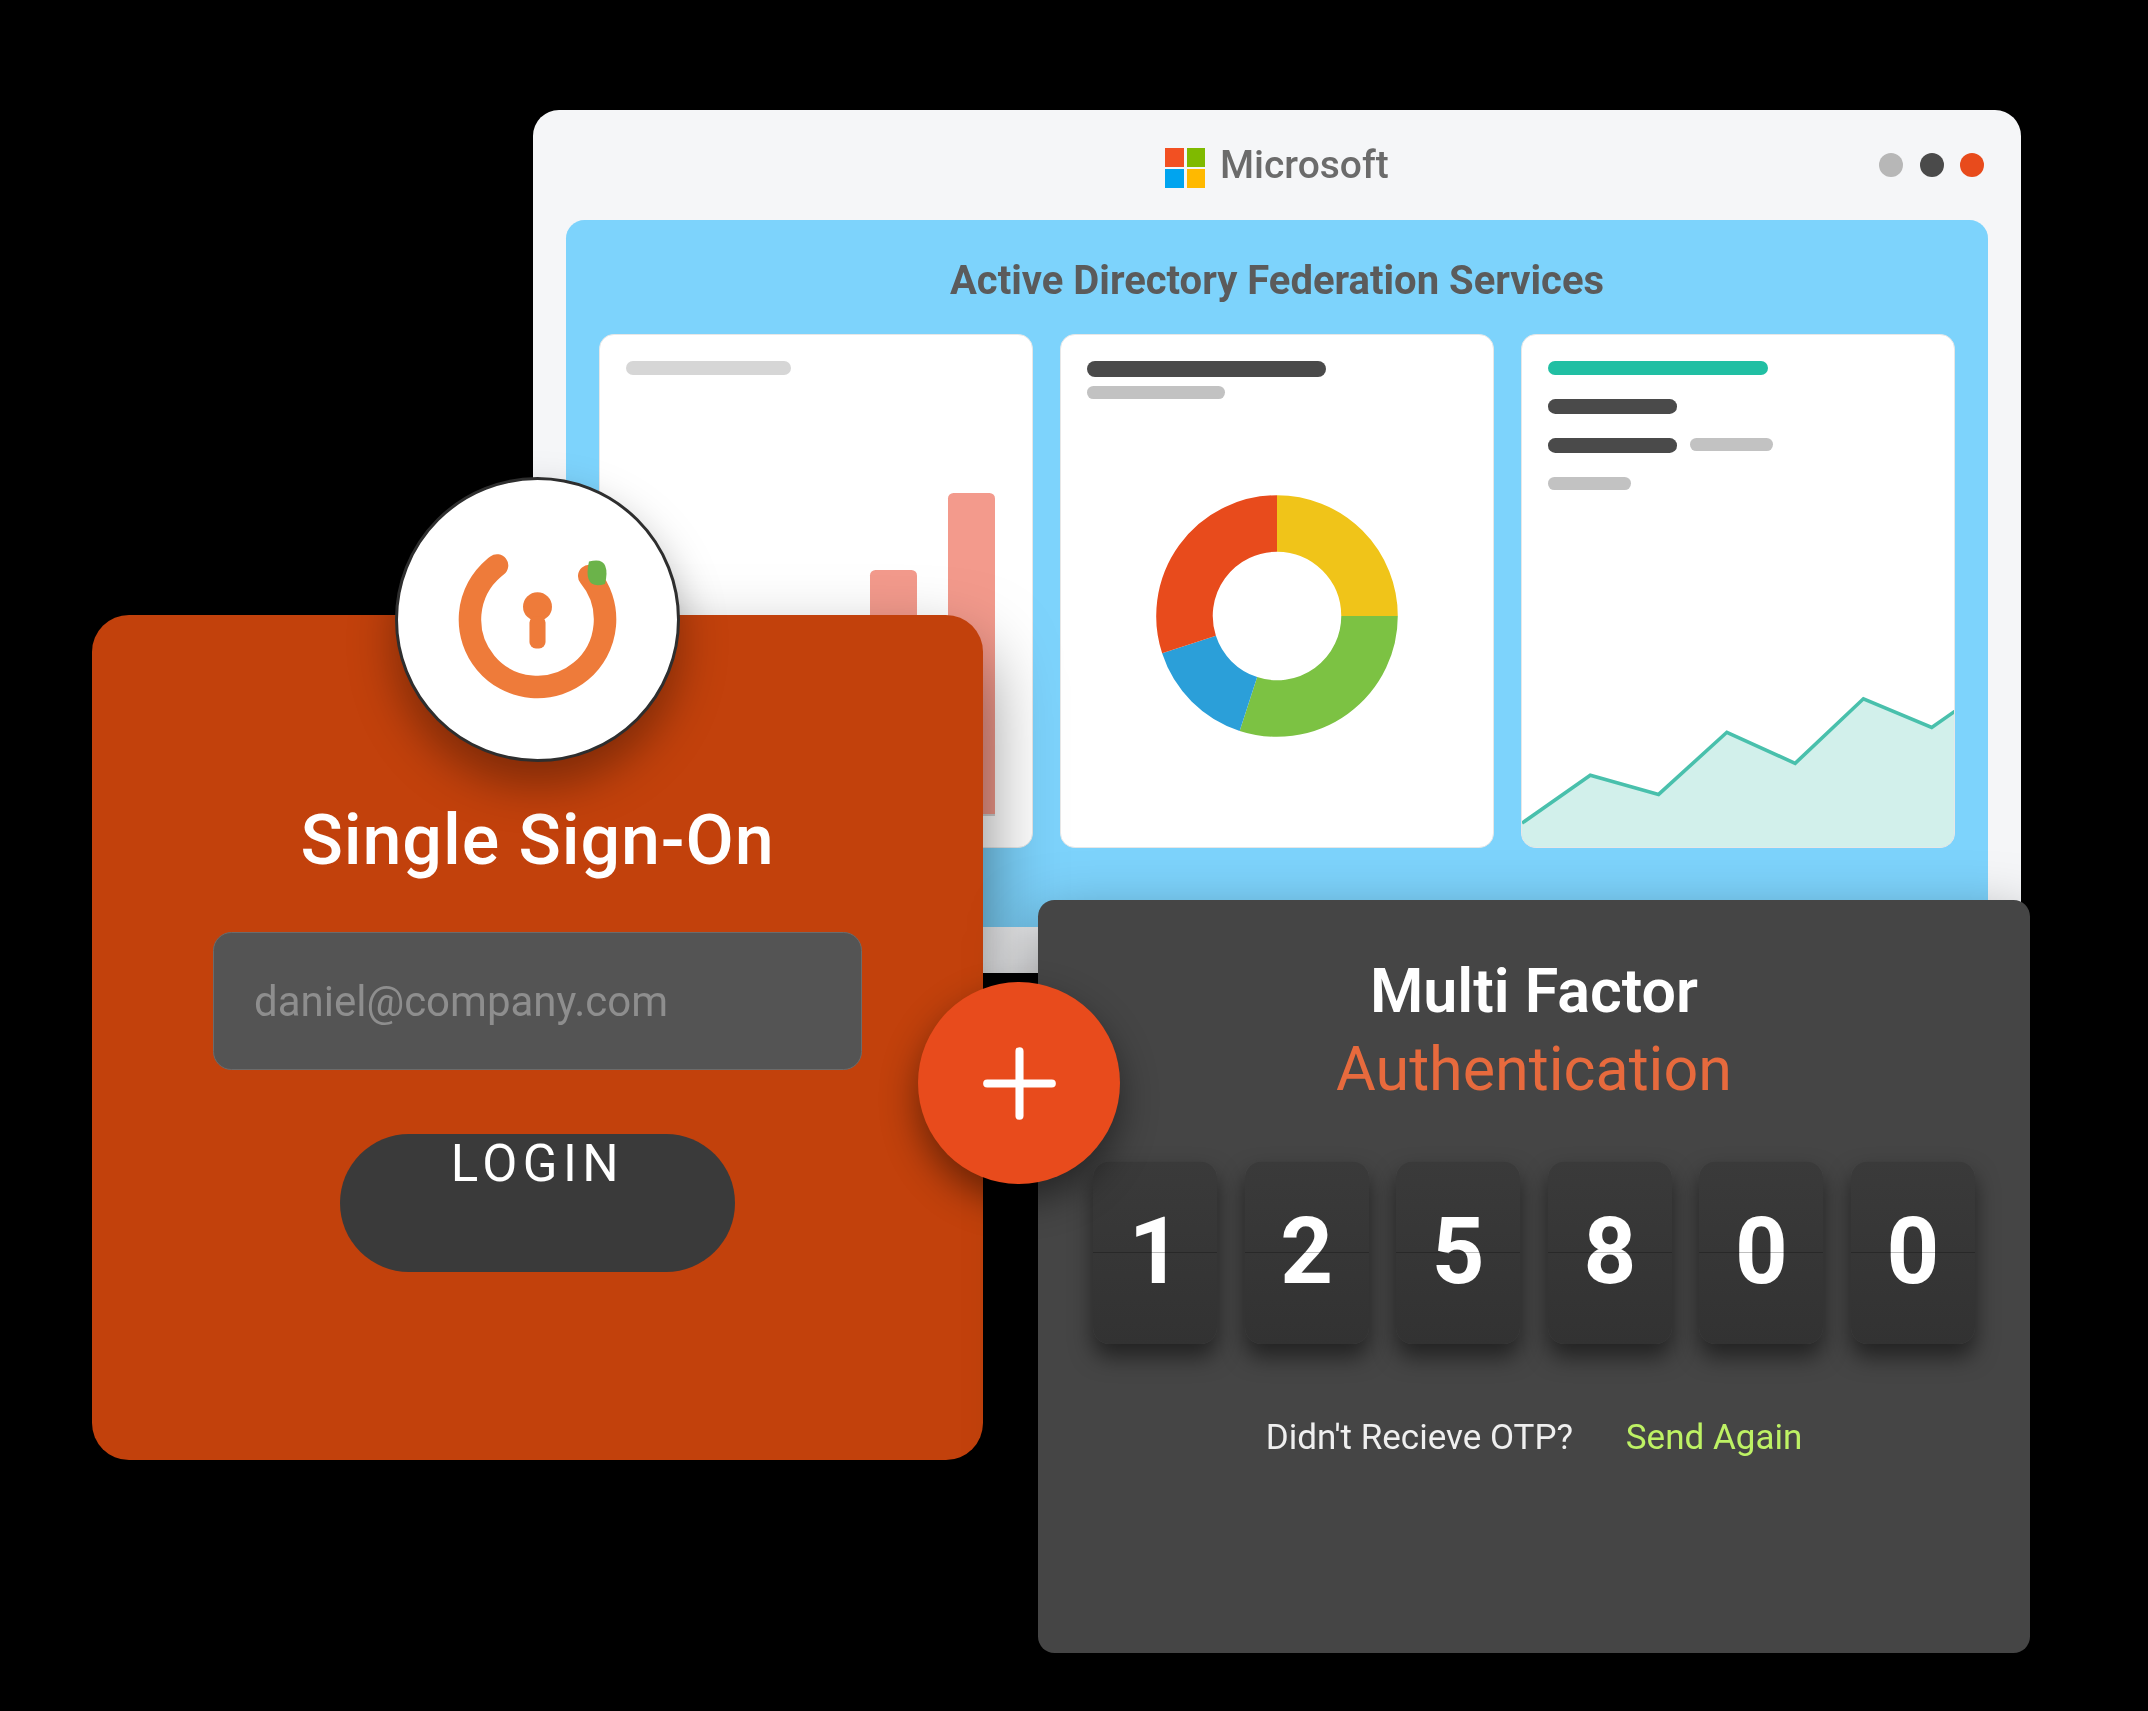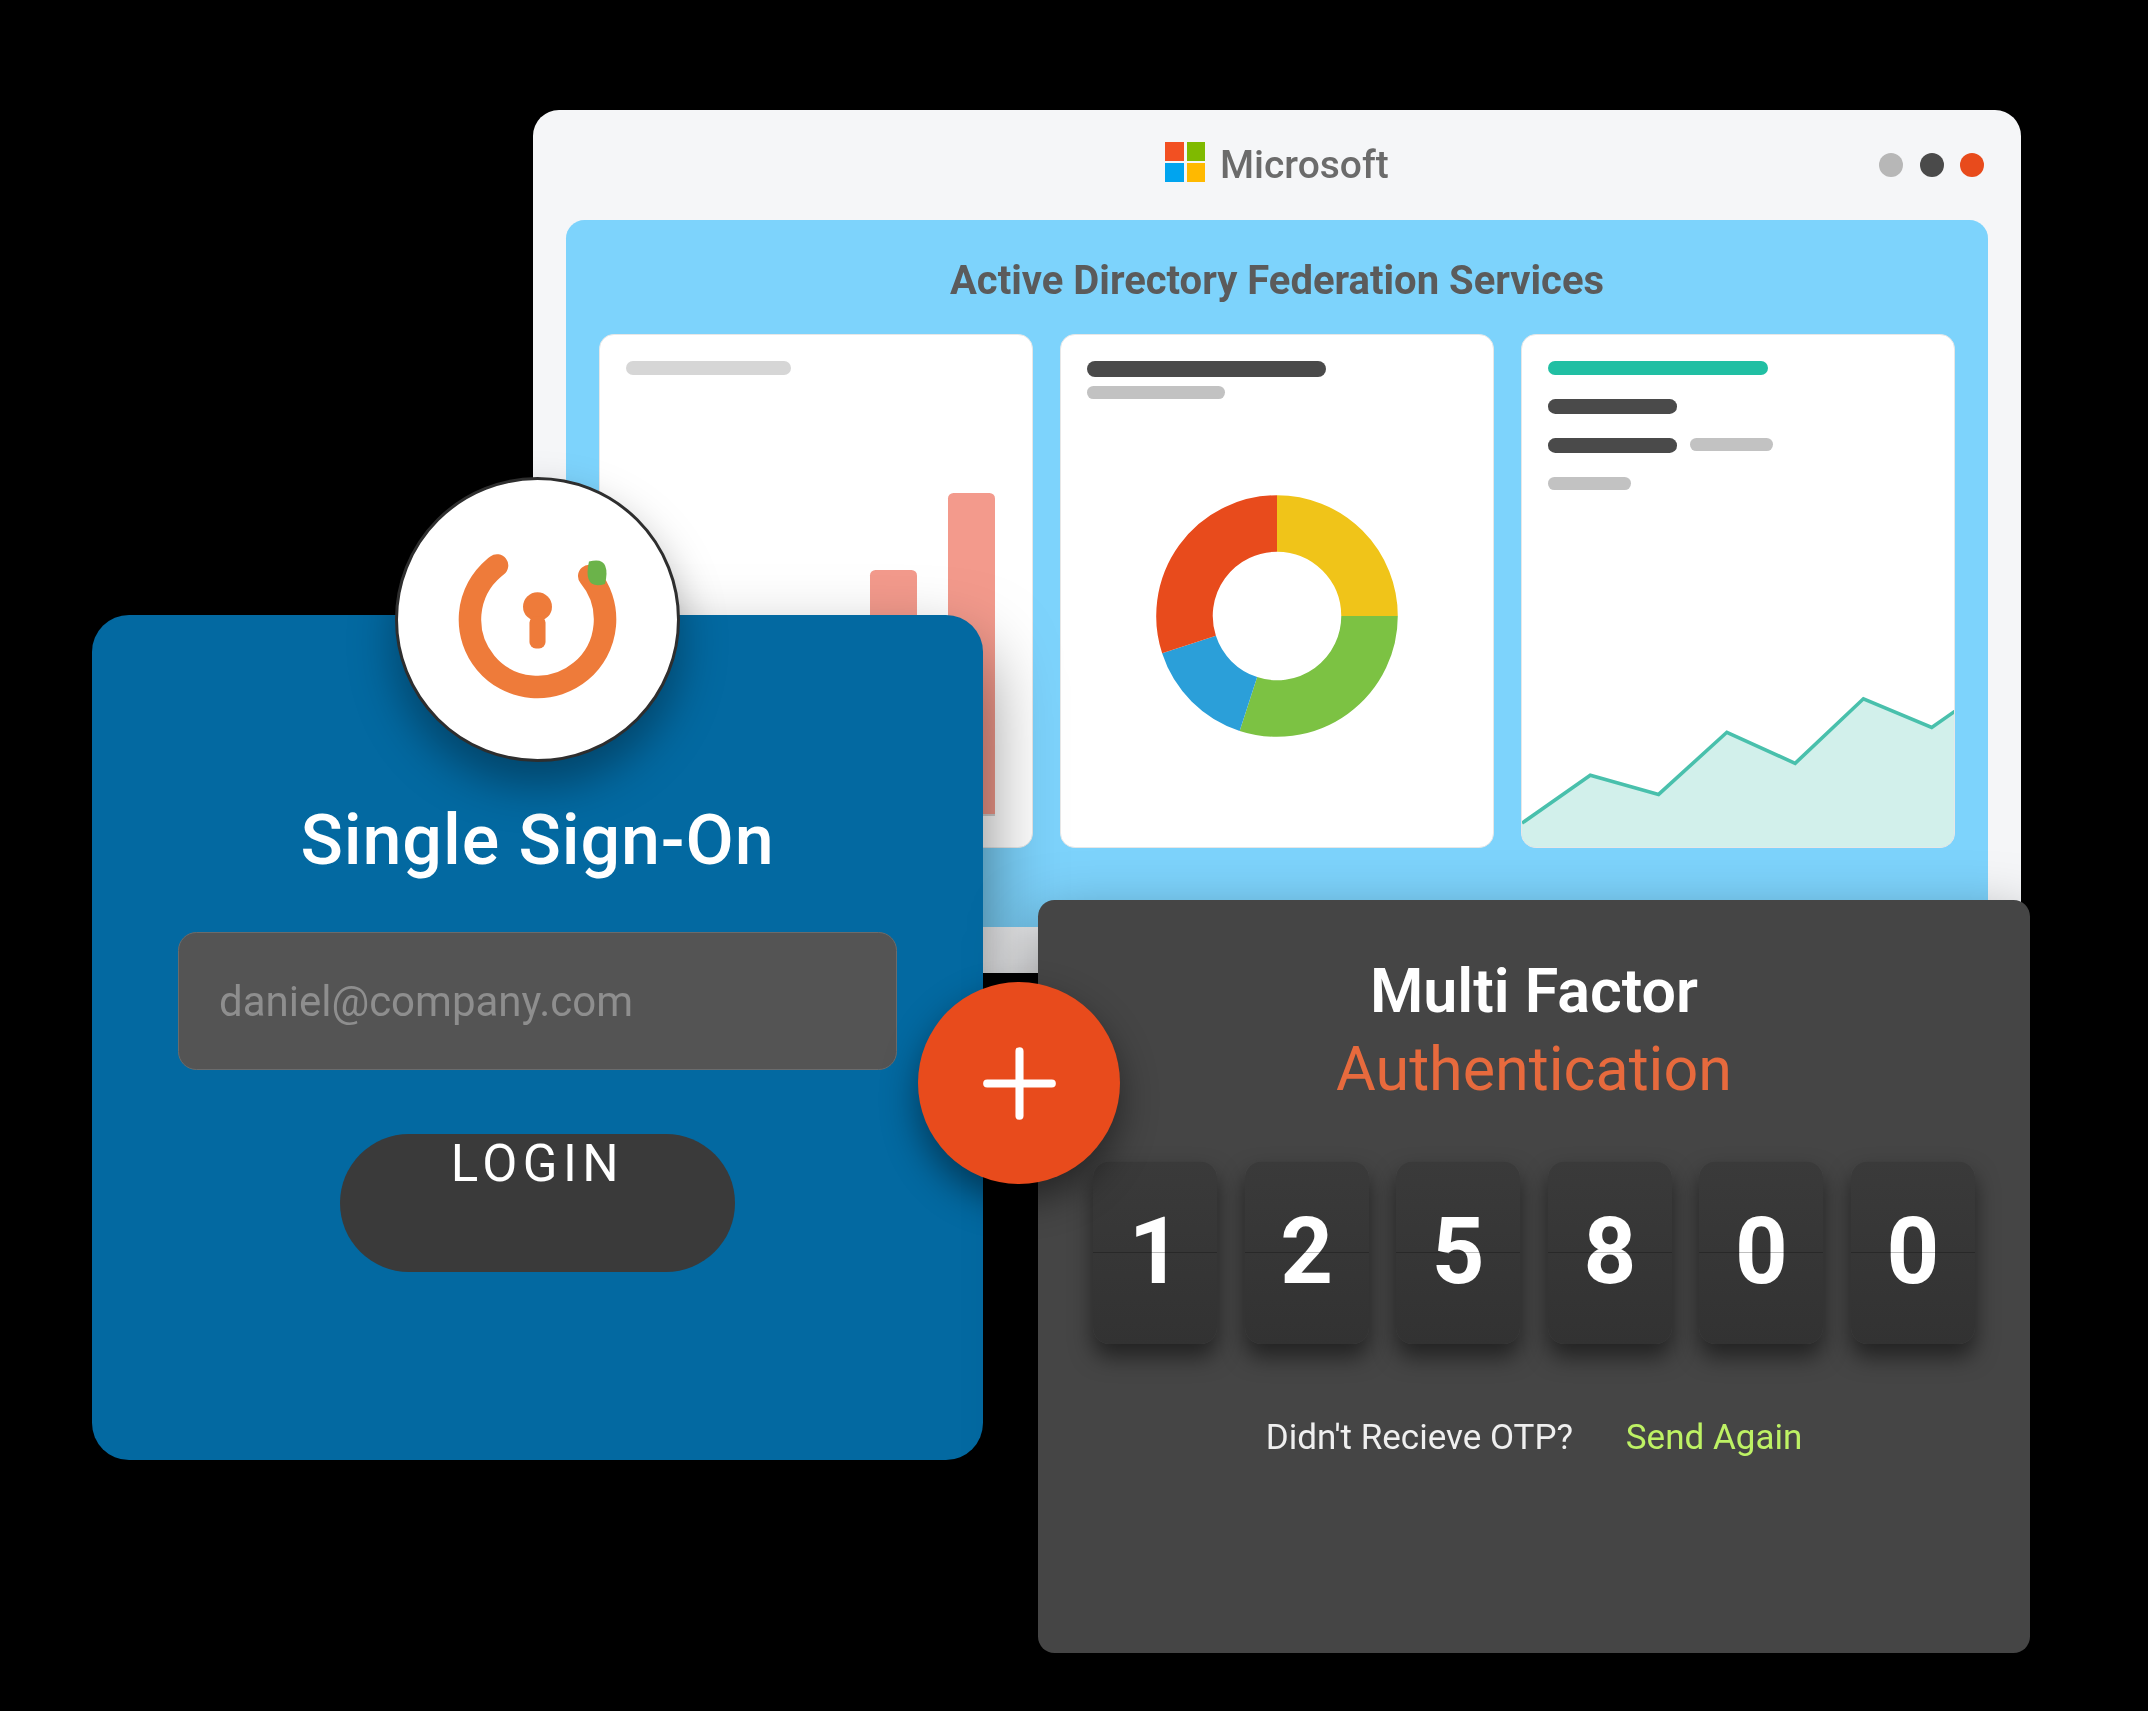--- a/index.html
+++ b/index.html
@@ -33,21 +33,21 @@
   }
   .ms-titlebar {
     height: 110px;
     display: flex;
     align-items: center;
     justify-content: center;
     position: relative;
   }
   .ms-logo {
     display: flex;
-    align-items: flex-start;
+    align-items: flex-end;
     gap: 14.7px;
   }
   .ms-squares {
     width: 40px; height: 40px;
     display: grid;
     grid-template-columns: 1fr 1fr;
     grid-template-rows: 1fr 1fr;
     gap: 2.8px;
   }
   .ms-squares span:nth-child(1){background:#f25022;}
@@ -143,23 +143,23 @@
     position:absolute; left:0; right:0; bottom:0; height:239px;
   }
 
   
   .sso-card {
     position: absolute;
     left: 0;
     top: 560px;
     width: 891px;
     height: 845px;
-    background: #0369a1;
+    background: #c2410c;
     border-radius: 37px;
-    padding: 92px 31px 55px;
+    padding: 92px 66px 55px;
     box-shadow: 0 37px 73px rgba(0,0,0,.5);
     text-align: center;
   }
   .sso-logo-badge {
     position: absolute;
     left: 303px;
     top: -138px;
     width: 285px; height: 285px;
     background: #fff;
     border-radius: 50%;

